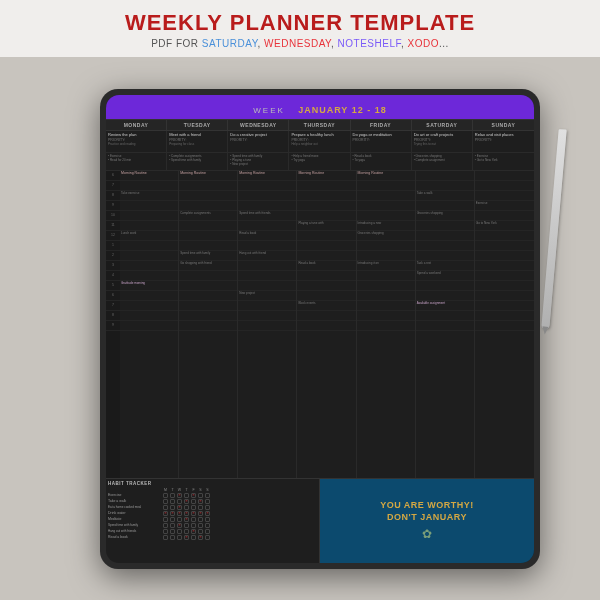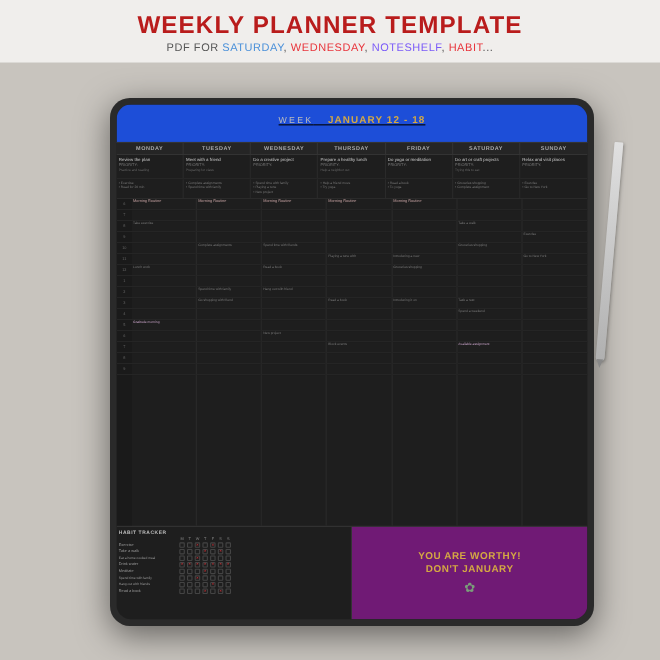--- a/index.html
+++ b/index.html
@@ -90,25 +90,24 @@
       height: 100%;
       background: #1e1e1e;
       border-radius: 13px;
       overflow: hidden;
       display: flex;
       flex-direction: column;
     }
 
     
     .planner-header {
-      background: #1d4ed8;
-      padding: 4px 6px 12px;
+      background: #6d28d9;
+      padding: 4px 6px 2px;
       text-align: center;
       border-bottom: 1px solid #333;
-      text-decoration: underline;
     }
     .planner-week-title {
       font-size: 8px;
       color: #bbb;
       letter-spacing: 2px;
     }
     .planner-date-range {
       font-size: 9px;
       color: #d4a843;
       font-weight: bold;
@@ -248,21 +247,21 @@
     }
     .habit-day-label {
       font-size: 3.5px;
       color: #888;
       width: 5px;
       text-align: center;
     }
 
     
     .notes-section {
-      background: #701a75;
+      background: #0c4a6e;
       display: flex;
       align-items: center;
       justify-content: center;
       flex-direction: column;
       padding: 4px;
     }
     .motivational-text {
       font-size: 9px;
       font-weight: 900;
       color: #d4a843;
@@ -302,21 +301,21 @@
   </style>
 </head>
 <body>
 
 <div class="top-header">
   <div class="main-title">WEEKLY PLANNER TEMPLATE</div>
   <div class="subtitle">
     PDF FOR <span class="app1">SATURDAY</span>,
     <span class="app2">WEDNESDAY</span>,
     <span class="app3">NOTESHELF</span>,
-    <span class="app4">HABIT</span>...
+    <span class="app4">XODO</span>...
   </div>
 </div>
 
 <div class="main-content">
 
 
   <div class="tablet">
     <div class="tablet-screen">
 
       <div class="planner-header">

